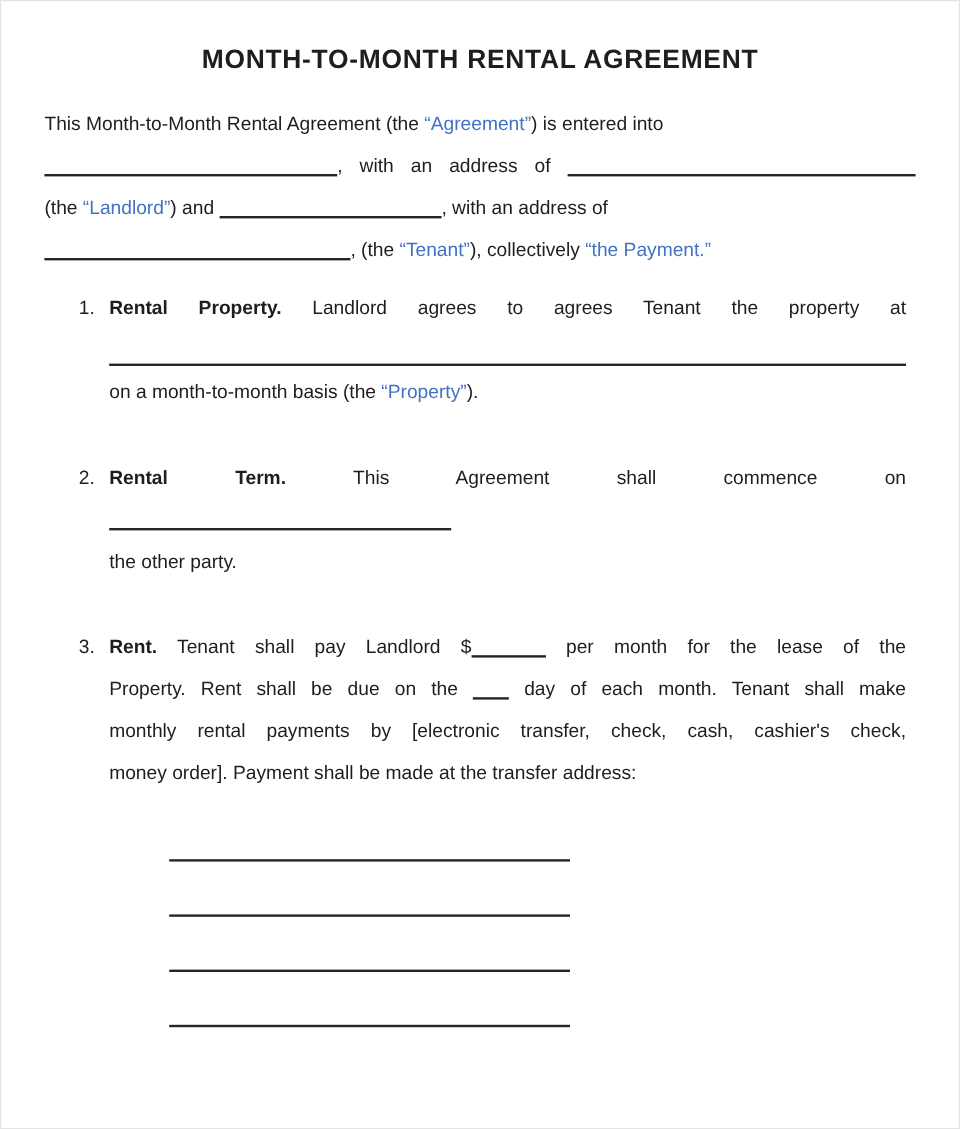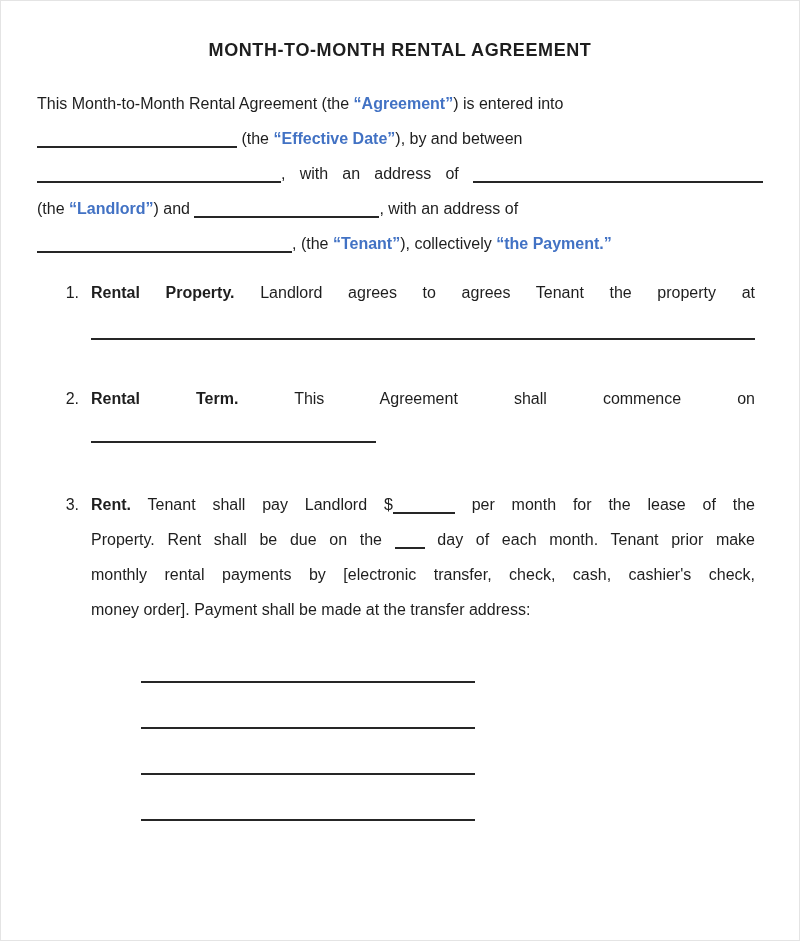--- a/index.html
+++ b/index.html
@@ -7,27 +7,27 @@
     width: 800px; height: 941px; box-sizing: border-box;
     margin: 0; background: #ffffff;
     border: 1px solid #e4e4e4;
     padding: 39px 36px 0 36px;
     overflow: hidden;
     font-family: "Liberation Sans", "DejaVu Sans", sans-serif;
     font-size: 16px;
     color: var(--body-text, #1e1e1e);
   }
   .title {
-    text-align: center; font-weight: bold; font-size: 18px;
+    text-align: center; font-weight: bold; font-size: 22px;
     letter-spacing: 0.6px; line-height: 20px; margin: 0 0 26px 0;
   }
   .line { line-height: 35px; white-space: normal; }
   .jl { text-align: justify; text-align-last: justify; text-justify: inter-word; }
   .hd { font-weight: bold; margin-top: 28px; }
-  .term { color: var(--accent-blue, #4272C4); font-weight: bold; }
+  .term { color: var(--accent-blue, #4272C4); font-weight: normal; }
   .blank {
     display: inline-block; height: 20px; vertical-align: -4px;
     border-bottom: 2px solid #262626;
   }
   .w200 { width: 200px; } .w244 { width: 244px; } .w290 { width: 290px; }
   .w185 { width: 185px; } .w255 { width: 255px; } .w285 { width: 285px; }
   .w62  { width: 62px;  } .w30  { width: 30px;  }
   .item { display: flex; margin-top: 36px; }
   .item.m1 { margin-top: 14px; }
   .num {
@@ -45,47 +45,48 @@
 </style>
 </head>
 <body>
 
 <div class="page">
 
   <div class="title">MONTH-TO-MONTH RENTAL AGREEMENT</div>
 
   <div>
     <div class="line"><span>This Month-to-Month Rental Agreement (the </span><span class="term">“Agreement”</span><span>) is entered into</span></div>
-    <div class="line"><span class="blank w200"></span><span> (the </span><span class="term">“Effective Date”</span><span>), by and between</span></div>
     <div class="line jl"><span class="blank w244"></span><span>, with an address of </span><span class="blank w290"></span></div>
     <div class="line"><span>(the </span><span class="term">“Landlord”</span><span>) and </span><span class="blank w185"></span><span>, with an address of</span></div>
     <div class="line"><span class="blank w255"></span><span>, (the </span><span class="term">“Tenant”</span><span>), collectively </span><span class="term">“the Payment.”</span></div>
   </div>
 
   <div class="item m1">
     <div class="num">1.</div>
     <div class="ibody">
       <div class="line jl"><span class="hd">Rental Property.</span><span> Landlord agrees to agrees Tenant the property at</span></div>
       <div class="rule"></div>
+      <div class="line"><span>on a month-to-month basis (the </span><span class="term">“Property”</span><span>).</span></div>
     </div>
   </div>
 
   <div class="item">
     <div class="num">2.</div>
     <div class="ibody">
       <div class="line jl"><span class="hd">Rental Term.</span><span> This Agreement shall commence on</span></div>
       <div class="line jl"><span class="blank w285"></span></div>
+      <div class="line"><span>the other party.</span></div>
     </div>
   </div>
 
   <div class="item">
     <div class="num">3.</div>
     <div class="ibody">
       <div class="line jl"><span class="hd">Rent.</span><span> Tenant shall pay Landlord $</span><span class="blank w62"></span><span> per month for the lease of the</span></div>
-      <div class="line jl"><span>Property. Rent shall be due on the </span><span class="blank w30"></span><span> day of each month. Tenant prior make</span></div>
+      <div class="line jl"><span>Property. Rent shall be due on the </span><span class="blank w30"></span><span> day of each month. Tenant shall make</span></div>
       <div class="line jl"><span>monthly rental payments by </span><span class="uline">[electronic transfer, check, cash, cashier's check,</span></div>
       <div class="line"><span class="uline">money order]</span><span>. Payment shall be made at the transfer address:</span></div>
       <div class="addr">
         <div class="addr-line"></div>
         <div class="addr-line"></div>
         <div class="addr-line"></div>
         <div class="addr-line"></div>
       </div>
     </div>
   </div>

